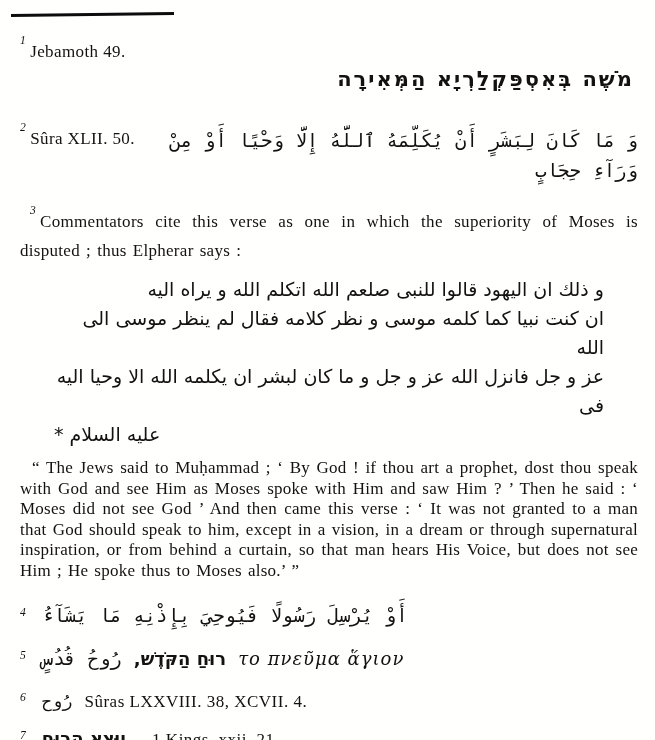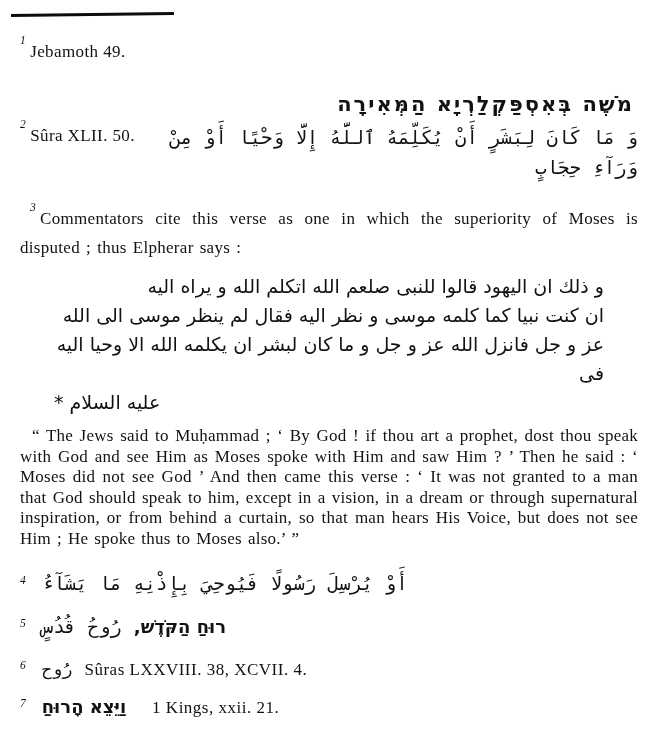--- a/index.html
+++ b/index.html
@@ -41,38 +41,38 @@
     font-size: 17px;
     white-space: nowrap;
     letter-spacing: 0.4px;
   }
   .fn-row {
     display: flex;
     justify-content: space-between;
     align-items: flex-start;
   }
   .row-fn1 { margin-top: 23px; }
-  .row-fn2 { margin-top: 3px; }
+  .row-fn2 { margin-top: 31px; }
   .hebrew {
     font-family: "DejaVu Sans", sans-serif;
     font-weight: bold;
     direction: rtl;
     unicode-bidi: isolate;
   }
   .hebrew.lg {
     font-size: 21px;
     letter-spacing: 2px;
     line-height: 34px;
   }
   .hebrew.md {
     font-size: 18px;
   }
   .hebrew-line2 {
     text-align: right;
-    margin-top: 25px;
+    margin-top: 0;
     padding-right: 4px;
   }
   .arabic {
     font-family: Liberation Mono, monospace;
     direction: rtl;
     unicode-bidi: isolate;
   }
   .arabic.md { font-size: 19px; line-height: 30px; }
   .arabic.sm { font-size: 17px; }
   .fn-para {
@@ -138,36 +138,37 @@
 
   <div class="fn-row row-fn2">
     <span class="fn-ref"><sup class="fn-sup">2</sup><span>Sûra XLII. 50.</span></span>
     <span class="arabic md" dir="rtl">وَ مَا كَانَ لِبَشَرٍ أَنْ يُكَلِّمَهُ ٱللَّهُ إِلَّا وَحْيًا أَوْ مِنْ وَرَآءِ حِجَابٍ</span>
   </div>
 
   <p class="fn-para"><sup class="fn-sup">3</sup><span>Commentators cite this verse as one in which the superiority of Moses is disputed ; thus Elpherar says :</span></p>
 
   <div class="arabic-block" dir="rtl">
     <div class="aline">و ذلك ان اليهود قالوا للنبى صلعم الله اتكلم الله و يراه اليه</div>
-    <div class="aline">ان كنت نبيا كما كلمه موسى و نظر اليه فقال لم ينظر موسى الى الله</div>
+    <div class="aline">ان كنت نبيا كما كلمه موسى و نظر كلامه فقال لم ينظر موسى الى الله</div>
     <div class="aline">عز و جل فانزل الله عز و جل و ما كان لبشر ان يكلمه الله الا وحيا اليه فى</div>
     <div class="aline last">عليه السلام *</div>
   </div>
 
   <p class="english-quote">“ The Jews said  to Muḥammad ; ‘ By God ! if thou art a prophet, dost thou speak with God and see Him as Moses spoke with Him and saw Him ? ’ Then he said :  ‘ Moses did not see God ’  And then came this verse : ‘ It was not granted to a man that God should speak to him, except in a vision, in a dream or through supernatural inspiration, or from behind a curtain, so that man hears His Voice, but does not see Him ;  He spoke thus to Moses also.’ ”</p>
 
   <div class="fn-line row-fn4">
     <sup class="fn-sup">4</sup>
     <span class="arabic md" dir="rtl">أَوْ يُرْسِلَ رَسُولًا فَيُوحِيَ بِإِذْنِهِ مَا يَشَآءُ</span>
   </div>
 
   <div class="fn-line row-fn5">
     <sup class="fn-sup">5</sup>
     <span class="arabic md" dir="rtl">رُوحُ قُدُسٍ</span>
     <span class="hebrew md" dir="rtl">רוּחַ הַקֹּדֶשׁ,</span>
+    <span class="greek">το πνεῦμα ἅγιον</span>
   </div>
 
   <div class="fn-line row-fn6">
     <sup class="fn-sup">6</sup>
     <span class="arabic sm" dir="rtl">رُوح</span>
     <span class="fn-text">Sûras LXXVIII. 38, XCVII. 4.</span>
   </div>
 
   <div class="fn-line row-fn7">
     <sup class="fn-sup">7</sup>

